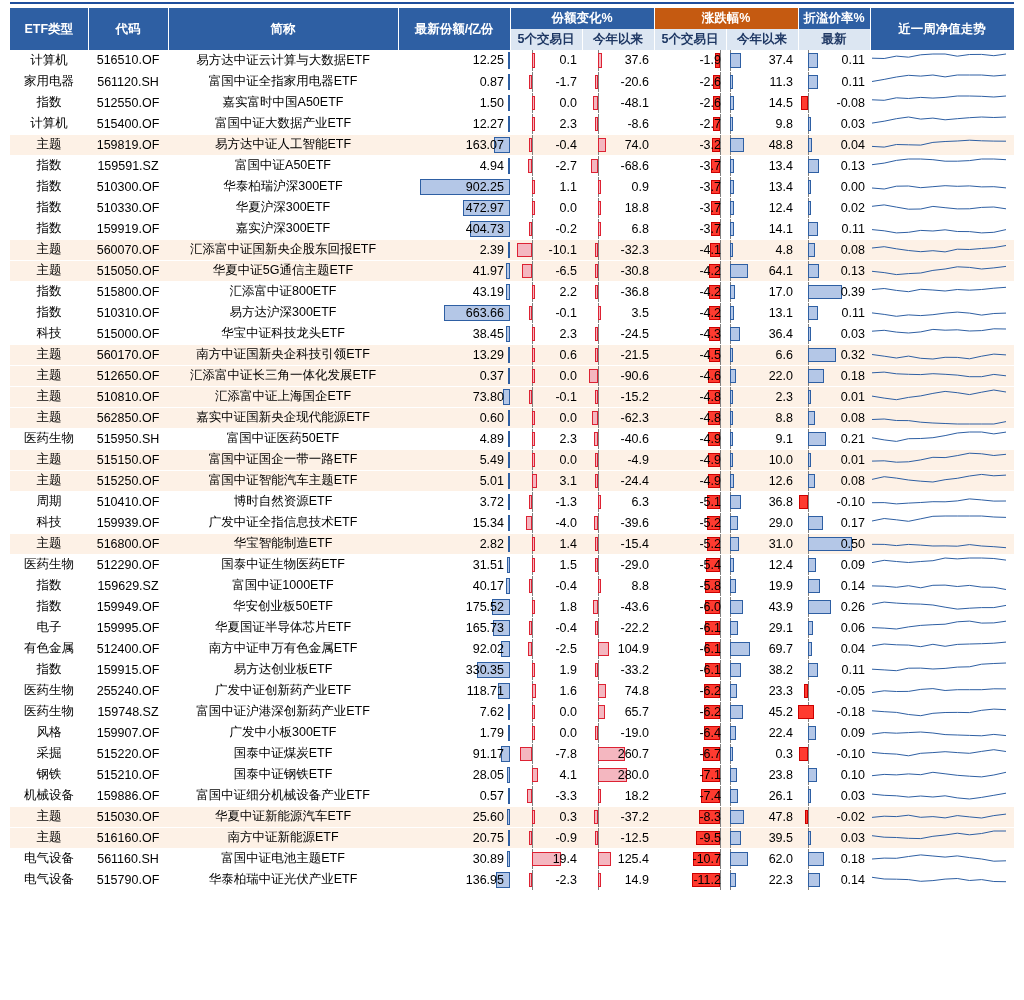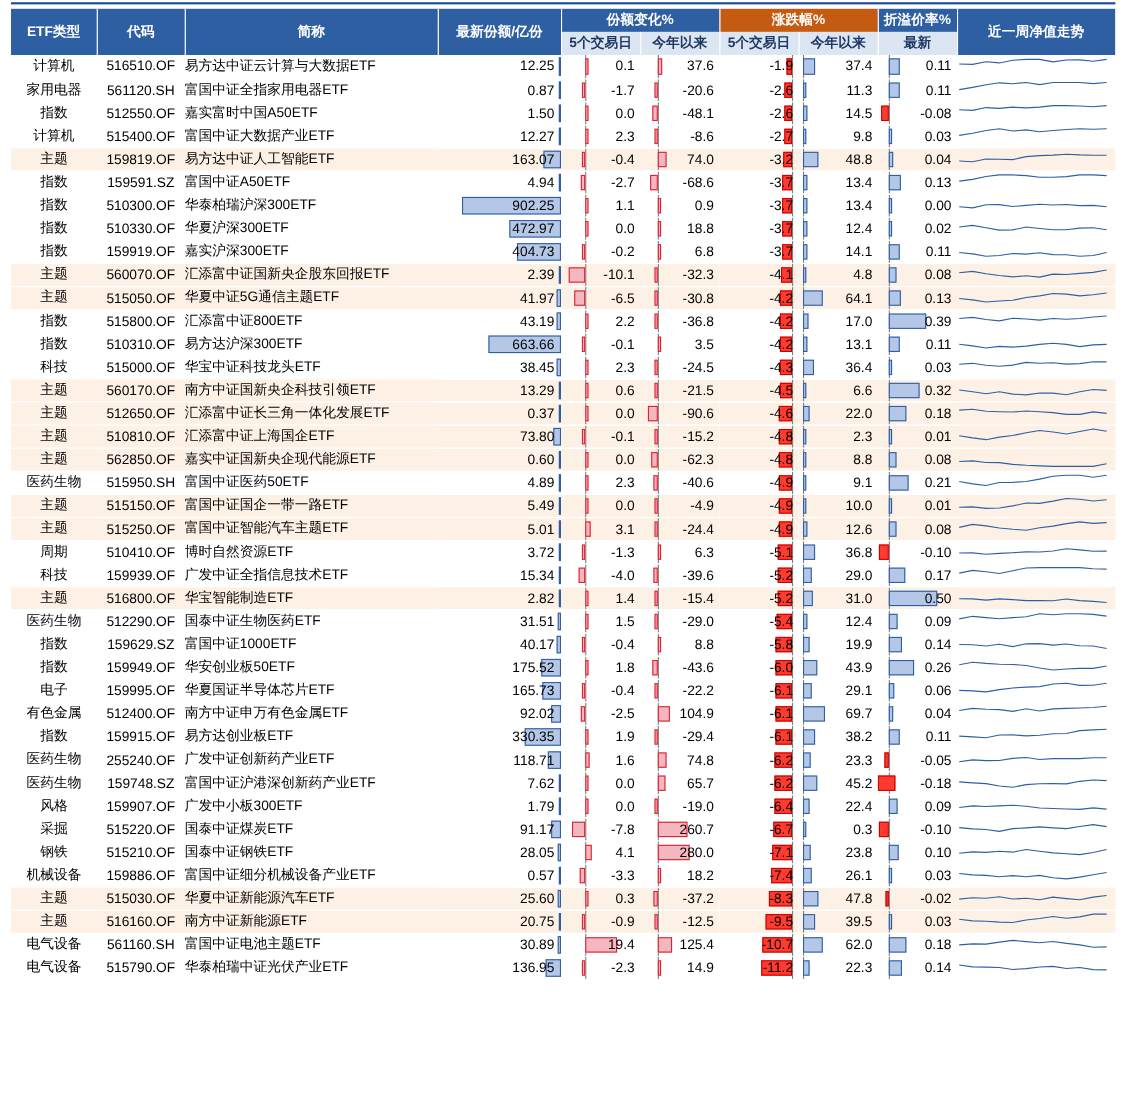--- a/index.html
+++ b/index.html
@@ -54,21 +54,21 @@
     background: #2e5fa3; color: #fff; font-weight: bold; font-size: 13px;
     text-align: center; height: 22px; border-right: 1px solid #fff;
   }
   .hdr-sub {
     background: #dce6f2; color: #1f3864; font-weight: bold; font-size: 12px;
     text-align: center; height: 20px; border-right: 1px solid #fff;
   }
   tbody td { border-bottom: 1px solid #ffffff; }
   .c-type { text-align: center; }
   .c-code { text-align: center; }
-  .c-name { }
+  .c-name { text-align: center; }
 
   
   .barcell {
     position: relative; overflow: hidden;
   }
   .barcell .bar {
     position: absolute; top: 2px; bottom: 2px;
     background: #b4c7e7;
     border: 1px solid #2e5fa3;
   }
@@ -1292,21 +1292,21 @@
             <span class="val">330.35</span>
           </td>
           <td class="pc center">
             <div class="axis" style="left: 22px;"></div>
             <div class="pbar pink" style="left: 22px; width: 3px;"></div>
             <span class="val">1.9</span>
           </td>
           <td class="pc center">
             <div class="axis" style="left: 16px;"></div>
             <div class="pbar pink" style="left: 13px; width: 3px;"></div>
-            <span class="val">-29.4</span>
+            <span class="val">-33.2</span>
           </td>
           <td class="pc center">
             <div class="axis" style="left: 66px;"></div>
             <div class="pbar redfill" style="left: 51px; width: 15px;"></div>
             <span class="val">-6.1</span>
           </td>
           <td class="pc center">
             <div class="axis" style="left: 4px;"></div>
             <div class="pbar bluefill" style="left: 4px; width: 11px;"></div>
             <span class="val">38.2</span>

